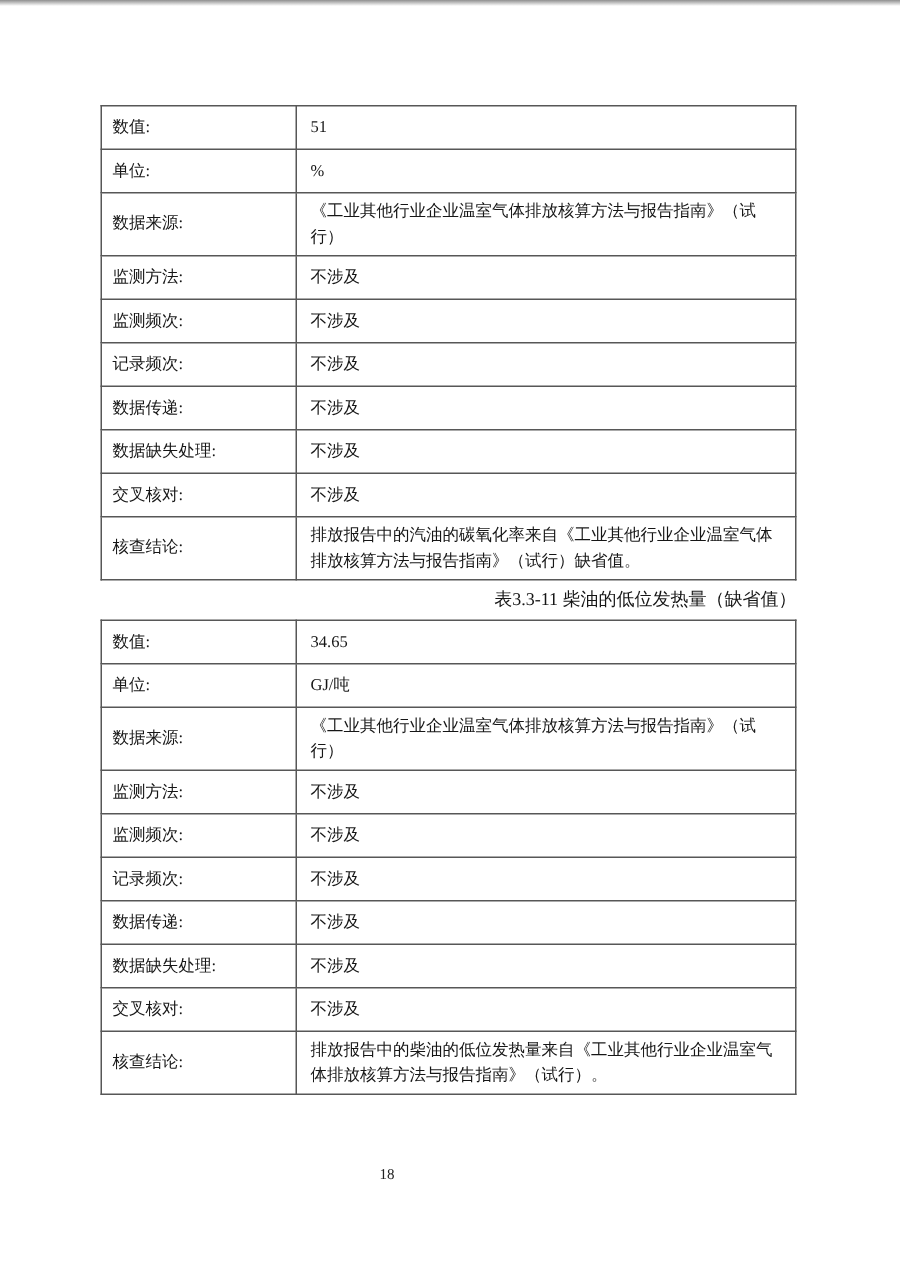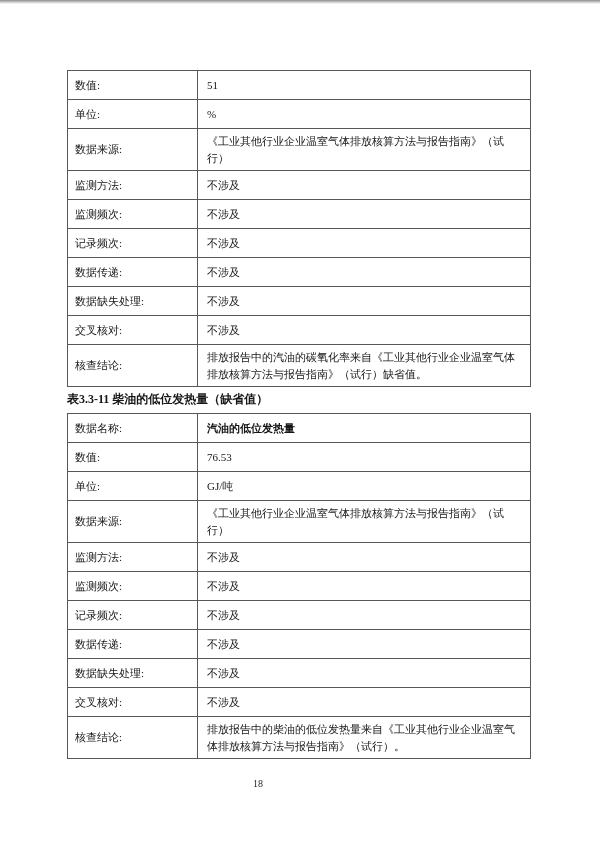--- a/index.html
+++ b/index.html
@@ -44,22 +44,22 @@
   table.kv-table td.label {
     padding-left: 7px;
   }
   table.kv-table td.value {
     padding-left: 9px;
   }
   table.kv-table td.bold {
     font-weight: bold;
   }
   .table-caption {
-    text-align: left;
-    font-weight: bold;
+    text-align: right;
+    font-weight: normal;
     font-size: 12px;
     margin: 4px 0 6px 0;
     line-height: 16px;
   }
   .page-number {
     position: absolute;
     top: 778px;
     left: 0;
     width: 516px;
     text-align: center;
@@ -125,26 +125,22 @@
 
   <div class="table-caption">表3.3-11 柴油的低位发热量（缺省值）</div>
 
   <table class="kv-table">
     <colgroup>
       <col style="width:130px">
       <col>
     </colgroup>
     <tbody>
         <tr>
-          <td class="label">数据名称:</td>
-          <td class="value bold">汽油的低位发热量</td>
-        </tr>
-        <tr>
           <td class="label">数值:</td>
-          <td class="value">76.53</td>
+          <td class="value">34.65</td>
         </tr>
         <tr>
           <td class="label">单位:</td>
           <td class="value">GJ/吨</td>
         </tr>
         <tr>
           <td class="label">数据来源:</td>
           <td class="value">《工业其他行业企业温室气体排放核算方法与报告指南》（试行）</td>
         </tr>
         <tr>

